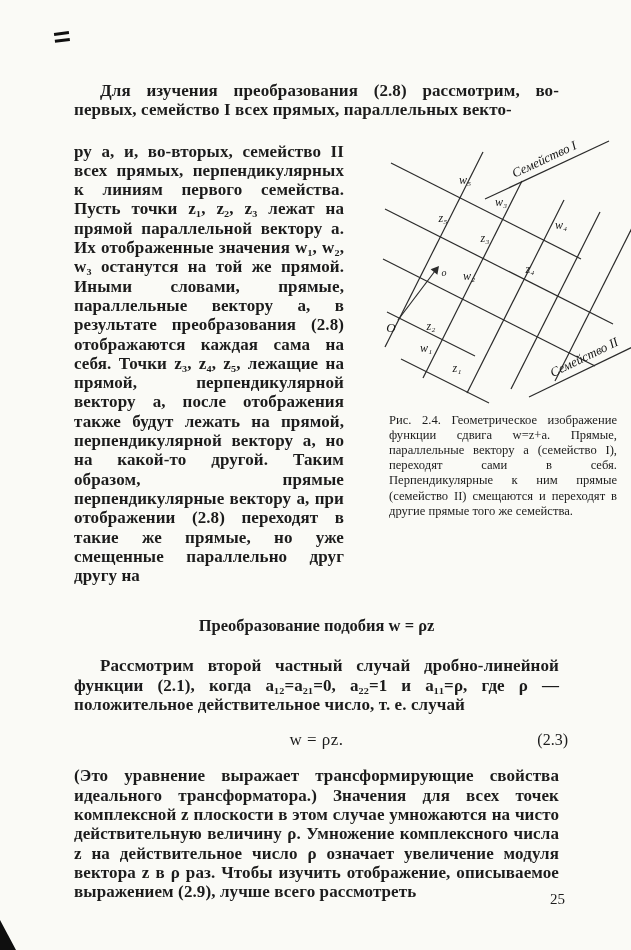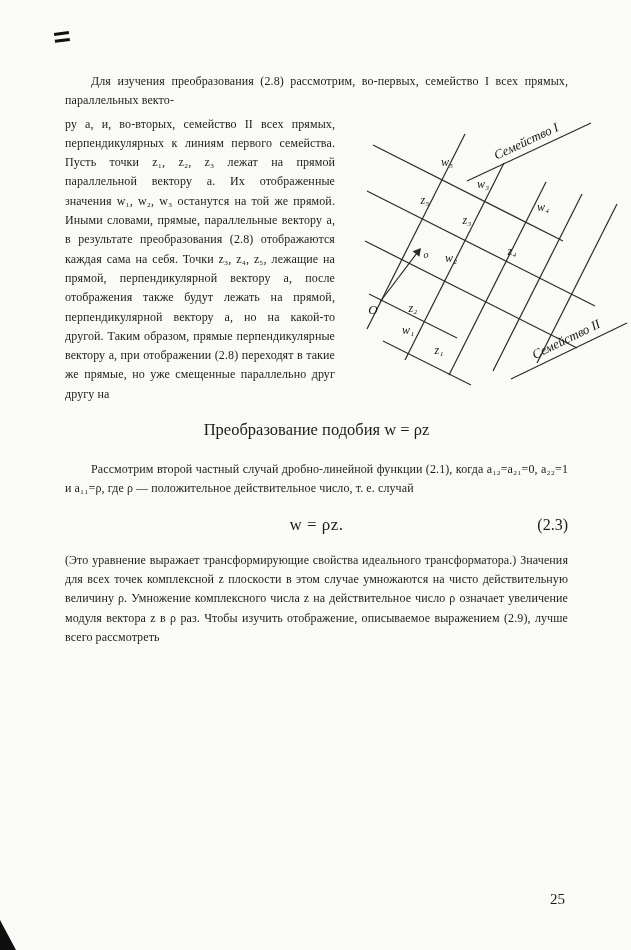--- a/index.html
+++ b/index.html
@@ -8,25 +8,26 @@
     width:631px; height:950px;
     margin:0 auto;
     background:#fafaf6;
     color:#1c1c1c;
     font-family:"Liberation Serif","DejaVu Serif","DejaVu Sans",serif;
     overflow:hidden;
     box-sizing:border-box;
     padding:70px 61px 0 63px;
   }
   .body-text {
-    font-size:12px;
+    font-size:17px;
     line-height:19.3px;
     text-align:justify;
-    margin:2px;
+    margin:11px;
     letter-spacing:0.1px;
+    font-weight:bold;
   }
   .indent { text-indent:26px; }
   .wrap-row { display:flex; align-items:flex-start;gap:28px; }
   .left-col { flex:0 0 270px; width:270px; }
   .figure-col { flex:0 0 237px; width:237px; position:relative; }
   .fig-svg { display:block; width:280px; height:268px; margin-top:4px; overflow:visible; }
   .fig-svg line { stroke:#2b2b2b; stroke-width:1.2; }
   .fig-svg text {
     font-family:"Liberation Serif","DejaVu Sans",serif;
     font-style:italic;
@@ -38,23 +39,23 @@
   .fig-svg .small-label { font-size:10px; }
   .caption {
     font-size:12.6px;
     line-height:15.2px;
     text-align:justify;
     margin:10px 0 0 6px;
     width:228px;
   }
   .heading {
     font-size:16.5px;
-    font-weight:normal;
+    font-weight:bold;
     text-align:center;
-    margin:14px 0 20px 0;
+    margin:20px 0 20px 0;
   }
   .eq-row { position:relative; text-align:center; margin:16px 0 16px 0; }
   .equation { font-size:17px; letter-spacing:0.5px; }
   .eq-number { position:absolute; right:2px; top:1px; font-size:16px; font-style:normal; }
   .page-number { position:absolute; right:66px; bottom:42px; font-size:15px; }
   .mark-tl {
     position:absolute; left:54px; top:32px;
     width:15px; height:3px; background:#101010;
     transform:rotate(-7deg);
     box-shadow:0 7px 0 0 #101010;
@@ -113,20 +114,21 @@
         <text x="102" y="107" text-anchor="middle">z₃</text>
         <text x="147" y="138" text-anchor="middle">z₄</text>
         <text class="small-label" x="61" y="141" text-anchor="middle">o</text>
         <text x="86" y="145" text-anchor="middle">w₂</text>
         <text class="origin-label" x="8" y="197" text-anchor="middle">O</text>
         <text x="48" y="195" text-anchor="middle">z₂</text>
         <text x="43" y="217" text-anchor="middle">w₁</text>
         <text x="74" y="237" text-anchor="middle">z₁</text>
       </svg>
 
+      <p class="caption">Рис. 2.4. Геометрическое изображение функции сдвига w=z+a. Прямые, параллельные вектору a (семейство I), переходят сами в себя. Перпендикулярные к ним прямые (семейство II) смещаются и переходят в другие прямые того же семейства.</p>
     </div>
   </div>
 
 
   <h2 class="heading">Преобразование подобия w = ρz</h2>
 
   <p class="body-text indent">Рассмотрим второй частный случай дробно-линейной функции (2.1), когда a₁₂=a₂₁=0, a₂₂=1 и a₁₁=ρ, где ρ — положительное действительное число, т. е. случай</p>
 
   <div class="eq-row">
     <span class="equation">w = ρz.</span>

